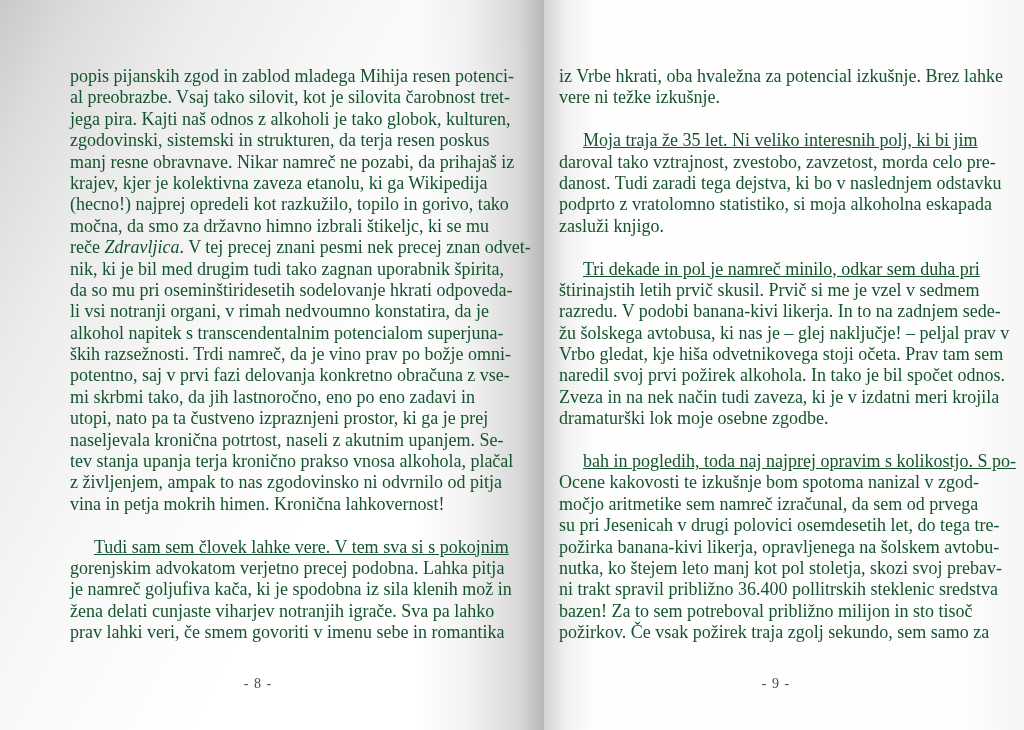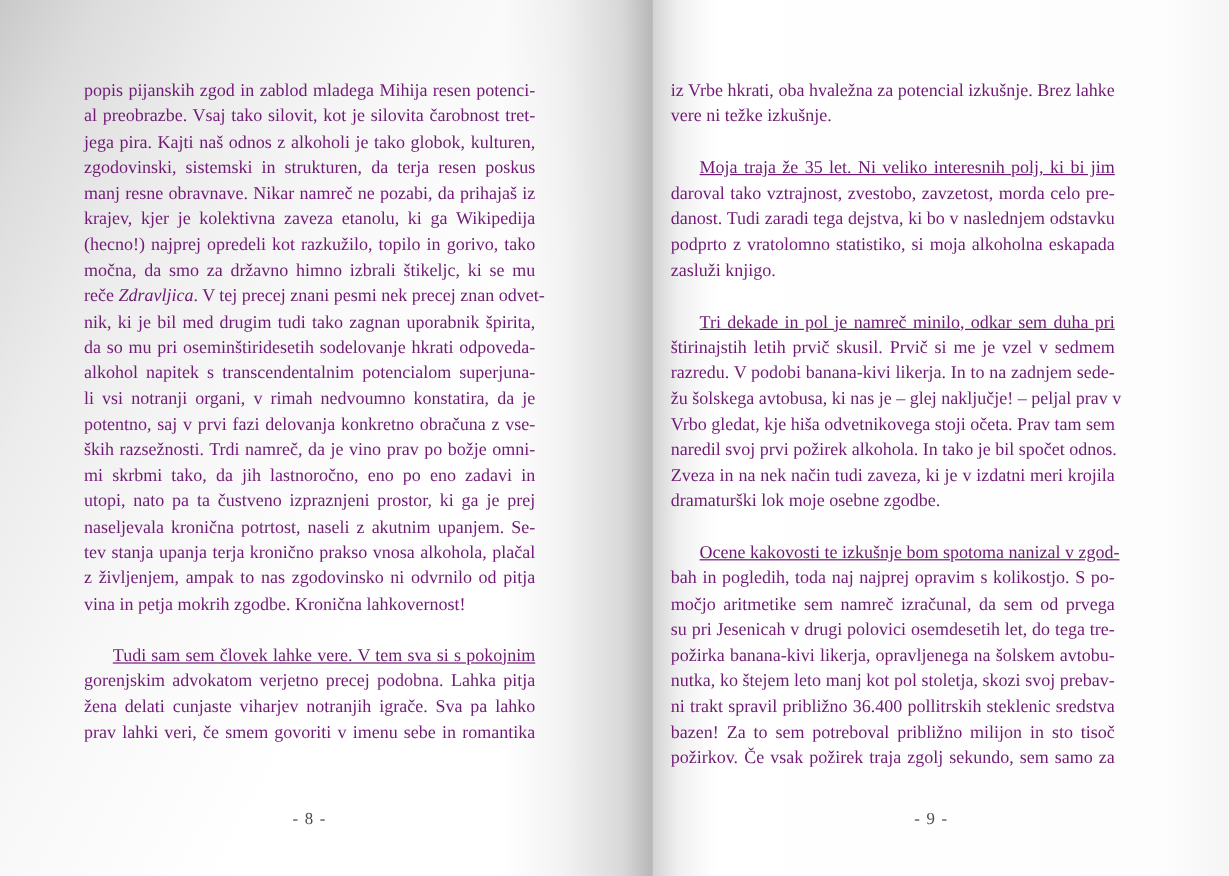--- a/index.html
+++ b/index.html
@@ -24,23 +24,23 @@
     background: linear-gradient(to right, rgba(100,100,100,0) 0%, rgba(100,100,100,0.08) 40%, rgba(95,95,95,0.24) 80%, rgba(82,82,82,0.42) 100%);
   }
   .gutter-shade-r {
     position: absolute; top: 0; left: 544px; width: 52px; height: 730px;
     background: linear-gradient(to right, rgba(95,95,95,0.28) 0%, rgba(110,110,110,0.10) 42%, rgba(255,255,255,0) 100%);
   }
   .text-col {
     position: absolute;
     top: 66px;
     font-family: "Liberation Serif", "DejaVu Serif", serif;
-    font-size: 15px;
+    font-size: 18px;
     line-height: 21.4px;
-    color: #701a75;
+    color: #14532d;
   }
   .left-col  { left: 70px;  width: 376px; }
   .right-col { left: 559px; width: 370px; }
   .para + .para { margin-top: 21.4px; }
   .para.indent .line:first-child { text-indent: 24px; text-decoration: underline; }
   .line {
     height: 21.4px;
     white-space: nowrap;
     text-align: justify;
     text-align-last: justify;
@@ -74,34 +74,35 @@
         <div class="line">al preobrazbe. Vsaj tako silovit, kot je silovita čarobnost tret-</div>
         <div class="line">jega pira. Kajti naš odnos z alkoholi je tako globok, kulturen,</div>
         <div class="line">zgodovinski, sistemski in strukturen, da terja resen poskus</div>
         <div class="line">manj resne obravnave. Nikar namreč ne pozabi, da prihajaš iz</div>
         <div class="line">krajev, kjer je kolektivna zaveza etanolu, ki ga Wikipedija</div>
         <div class="line">(hecno!) najprej opredeli kot razkužilo, topilo in gorivo, tako</div>
         <div class="line">močna, da smo za državno himno izbrali štikeljc, ki se mu</div>
         <div class="line">reče <em>Zdravljica</em>. V tej precej znani pesmi nek precej znan odvet-</div>
         <div class="line">nik, ki je bil med drugim tudi tako zagnan uporabnik špirita,</div>
         <div class="line">da so mu pri oseminštiridesetih sodelovanje hkrati odpoveda-</div>
+        <div class="line">li vsi notranji organi, v rimah nedvoumno konstatira, da je</div>
         <div class="line">alkohol napitek s transcendentalnim potencialom superjuna-</div>
-        <div class="line">li vsi notranji organi, v rimah nedvoumno konstatira, da je</div>
+        <div class="line">ških razsežnosti. Trdi namreč, da je vino prav po božje omni-</div>
         <div class="line">potentno, saj v prvi fazi delovanja konkretno obračuna z vse-</div>
-        <div class="line">ških razsežnosti. Trdi namreč, da je vino prav po božje omni-</div>
         <div class="line">mi skrbmi tako, da jih lastnoročno, eno po eno zadavi in</div>
         <div class="line">utopi, nato pa ta čustveno izpraznjeni prostor, ki ga je prej</div>
         <div class="line">naseljevala kronična potrtost, naseli z akutnim upanjem. Se-</div>
         <div class="line">tev stanja upanja terja kronično prakso vnosa alkohola, plačal</div>
         <div class="line">z življenjem, ampak to nas zgodovinsko ni odvrnilo od pitja</div>
-        <div class="line endline">vina in petja mokrih zgodbe. Kronična lahkovernost!</div>
+        <div class="line endline">vina in petja mokrih himen. Kronična lahkovernost!</div>
       </div>
       <div class="para indent">
         <div class="line">Tudi sam sem človek lahke vere. V tem sva si s pokojnim</div>
         <div class="line">gorenjskim advokatom verjetno precej podobna. Lahka pitja</div>
+        <div class="line">je namreč goljufiva kača, ki je spodobna iz sila klenih mož in</div>
         <div class="line">žena delati cunjaste viharjev notranjih igrače. Sva pa lahko</div>
         <div class="line">prav lahki veri, če smem govoriti v imenu sebe in romantika</div>
       </div>
     </div>
 
   <div class="text-col right-col">
       <div class="para">
         <div class="line">iz Vrbe hkrati, oba hvaležna za potencial izkušnje. Brez lahke</div>
         <div class="line endline">vere ni težke izkušnje.</div>
       </div>
@@ -116,22 +117,22 @@
         <div class="line">Tri dekade in pol je namreč minilo, odkar sem duha pri</div>
         <div class="line">štirinajstih letih prvič skusil. Prvič si me je vzel v sedmem</div>
         <div class="line">razredu. V podobi banana-kivi likerja. In to na zadnjem sede-</div>
         <div class="line">žu šolskega avtobusa, ki nas je – glej naključje! – peljal prav v</div>
         <div class="line">Vrbo gledat, kje hiša odvetnikovega stoji očeta. Prav tam sem</div>
         <div class="line">naredil svoj prvi požirek alkohola. In tako je bil spočet odnos.</div>
         <div class="line">Zveza in na nek način tudi zaveza, ki je v izdatni meri krojila</div>
         <div class="line endline">dramaturški lok moje osebne zgodbe.</div>
       </div>
       <div class="para indent">
+        <div class="line">bah in pogledih, toda naj najprej opravim s kolikostjo. S po-</div>
         <div class="line">Ocene kakovosti te izkušnje bom spotoma nanizal v zgod-</div>
-        <div class="line">bah in pogledih, toda naj najprej opravim s kolikostjo. S po-</div>
         <div class="line">močjo aritmetike sem namreč izračunal, da sem od prvega</div>
         <div class="line">su pri Jesenicah v drugi polovici osemdesetih let, do tega tre-</div>
         <div class="line">požirka banana-kivi likerja, opravljenega na šolskem avtobu-</div>
         <div class="line">nutka, ko štejem leto manj kot pol stoletja, skozi svoj prebav-</div>
         <div class="line">ni trakt spravil približno 36.400 pollitrskih steklenic sredstva</div>
         <div class="line">bazen! Za to sem potreboval približno milijon in sto tisoč</div>
         <div class="line">požirkov. Če vsak požirek traja zgolj sekundo, sem samo za</div>
       </div>
     </div>
 

